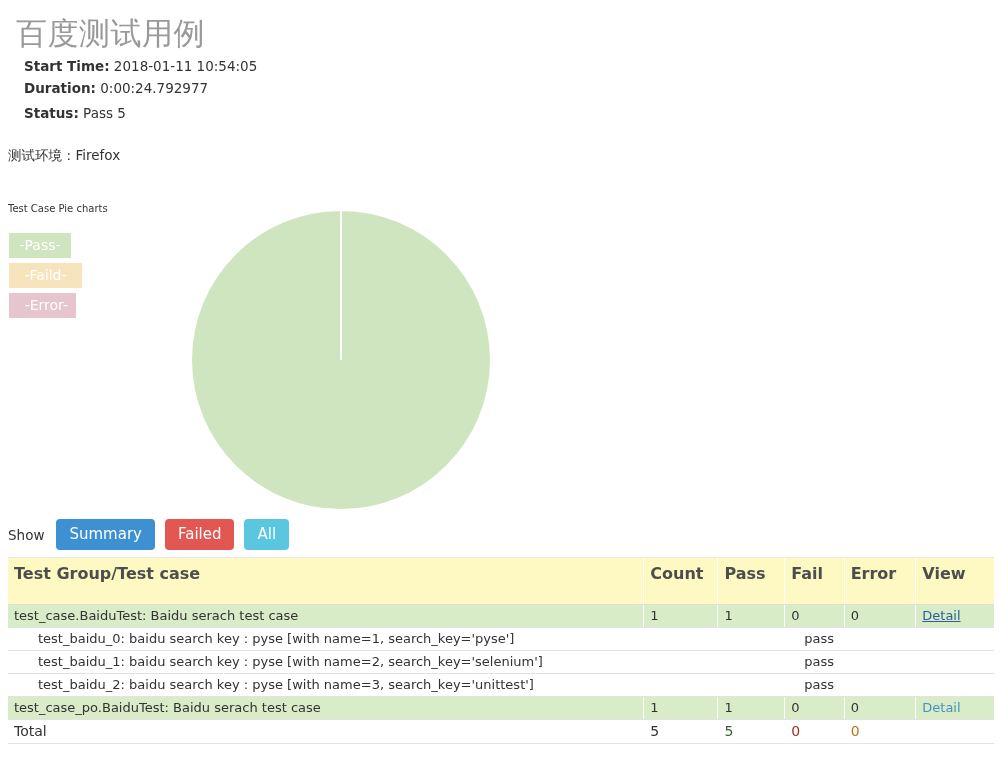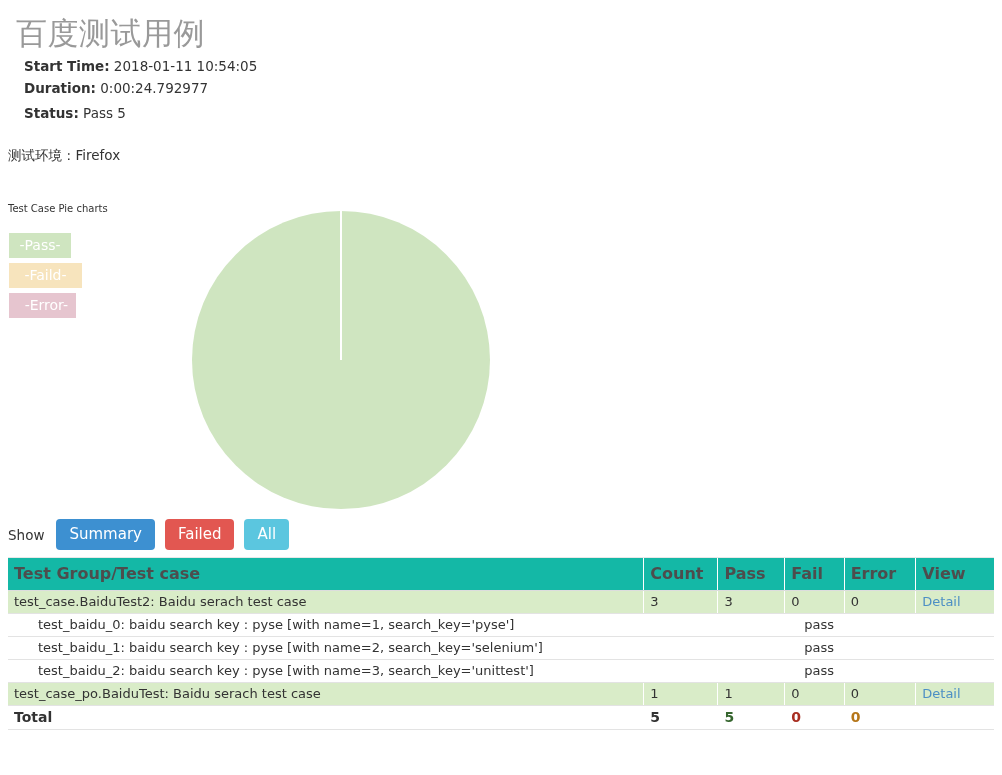--- a/index.html
+++ b/index.html
@@ -136,26 +136,26 @@
   }
   .results-table th,
   .results-table td {
     text-align: left;
     vertical-align: middle;
     padding: 3px 6px 4px 6px;
     border-top: 1px solid #e3e3e3;
     border-bottom: 1px solid #e3e3e3;
   }
   .results-table thead th {
-    background: #14b8a6;
+    background: #fef9c3;
     font-size: 16px;
     font-weight: bold;
     color: #4d4d4d;
     padding-top: 6px;
-    padding-bottom: 7px;
+    padding-bottom: 21px;
     border-top: 1px solid #e8e8e8;
     border-bottom: 1px solid #dddddd;
   }
   .col-name  { width: 669px; }
   .col-count { width: 62px; }
   .col-pass  { width: 55px; }
   .col-fail  { width: 48px; }
   .col-error { width: 60px; }
   .col-view  { width: 68px; }
 
@@ -175,21 +175,21 @@
   tr.case-row > td { background: #ffffff; }
   tr.case-row td.case-name { padding-left: 30px; color: #333333; }
   tr.case-row td.status-cell {
     text-align: center;
     color: #333333;
     border-left: 1px solid #ffffff;
   }
 
   tr.total-row > td {
     background: #ffffff;
-    font-weight: bold;
+    font-weight: normal;
     font-size: 14px;
     border-top: 1px solid #e3e3e3;
     border-bottom: 1px solid #e3e3e3;
   }
   tr.total-row > td.num,
   tr.total-row > td.view { border-left: 1px solid #ffffff; }
   .total-count { color: #333333; }
   .total-pass  { color: #36662f; }
   .total-fail  { color: #a82e21; }
   .total-error { color: #b5761a; }
@@ -255,30 +255,30 @@
         <th class="col-name">Test Group/Test case</th>
         <th class="col-count">Count</th>
         <th class="col-pass">Pass</th>
         <th class="col-fail">Fail</th>
         <th class="col-error">Error</th>
         <th class="col-view">View</th>
       </tr>
     </thead>
     <tbody>
 
-
-
       <tr class="group-row">
-        <td class="group-name">test_case.BaiduTest2: Baidu serach test case</td>
-        <td class="num">3</td>
-        <td class="num">3</td>
+        <td class="group-name">test_case.BaiduTest: Baidu serach test case</td>
+        <td class="num">1</td>
+        <td class="num">1</td>
         <td class="num">0</td>
         <td class="num">0</td>
-        <td class="view"><a href="#" class="detail-link">Detail</a></td>
-      </tr>
+        <td class="view"><a href="#" class="detail-link hovered">Detail</a></td>
+      </tr>
+
+
 
       <tr class="case-row">
         <td class="case-name">test_baidu_0: baidu search key : pyse [with name=1, search_key='pyse']</td>
         <td class="status-cell" colspan="5">pass</td>
       </tr>
 
       <tr class="case-row">
         <td class="case-name">test_baidu_1: baidu search key : pyse [with name=2, search_key='selenium']</td>
         <td class="status-cell" colspan="5">pass</td>
       </tr>

